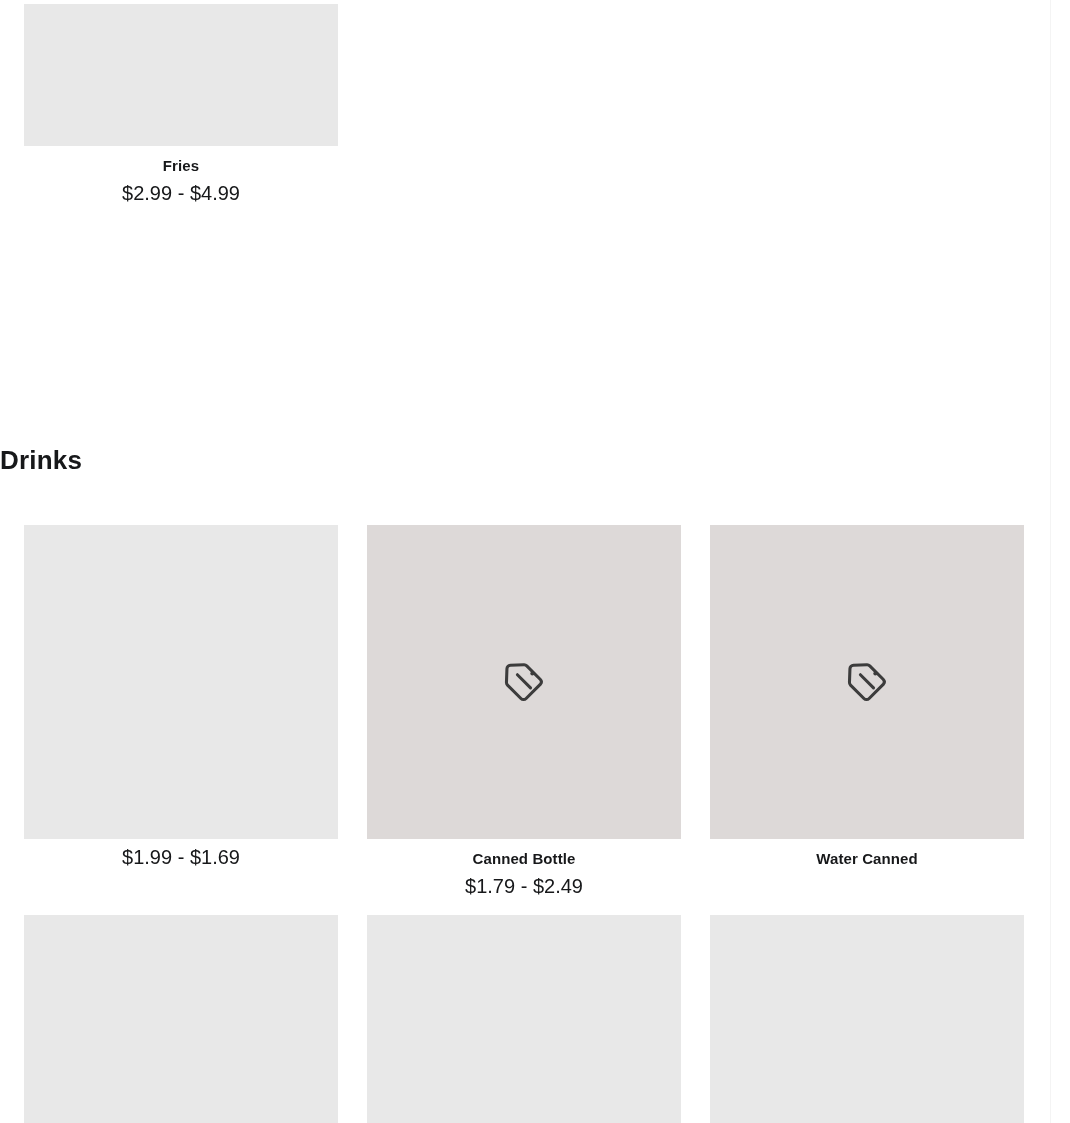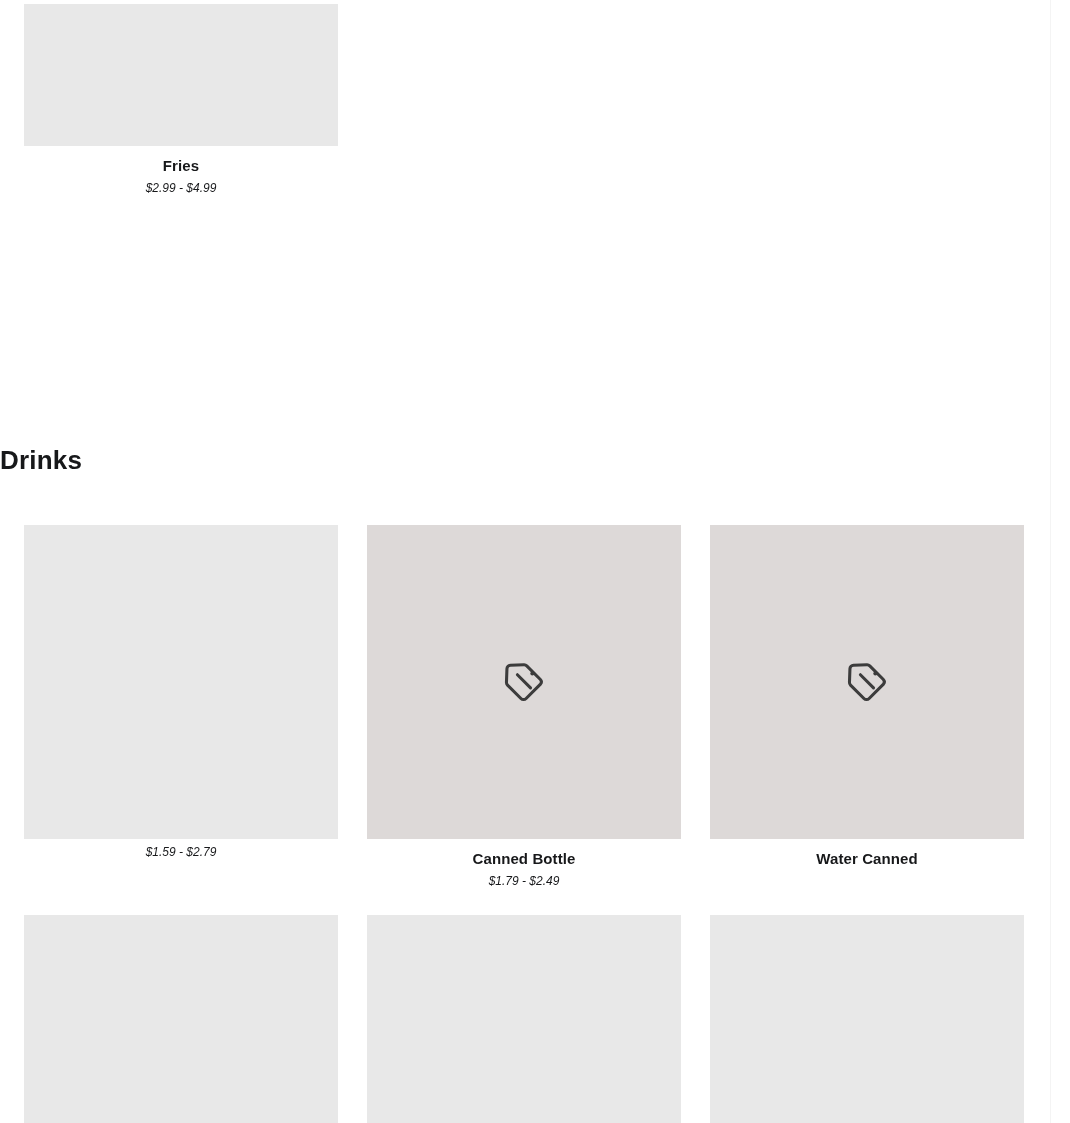--- a/index.html
+++ b/index.html
@@ -75,22 +75,21 @@
   .product-title {
     font-size: 15px;
     font-weight: 700;
     line-height: 1.2;
     letter-spacing: 0.1px;
     color: #17181a;
     margin-top: 11px;
   }
 
   .product-price {
-    font-size: 12px;
-    font-style: italic;
+    font-size: 20px;
     font-weight: 400;
     line-height: 1.2;
     color: #17181a;
     margin-top: 6px;
   }
 
   
   .section-heading {
     position: absolute;
     left: 0;
@@ -122,21 +121,21 @@
     </div>
 
   </div>
 
   <div class="section-heading" id="drinks-heading">Drinks</div>
 
   <div class="grid" id="drinks-row-1">
 
     <div class="product-card">
       <div class="product-media"></div>
-      <div class="product-price">$1.59 - $2.79</div>
+      <div class="product-price">$1.99 - $1.69</div>
     </div>
 
     <div class="product-card">
       <div class="product-media tinted">
         <svg class="tag-icon" viewBox="0 0 24 24" fill="none" stroke="#3c3c3c" stroke-width="1.6" stroke-linecap="round" stroke-linejoin="round">
           <path d="M20.6 13.1 13.1 20.6a1.9 1.9 0 0 1-2.7 0L3.4 13.6a1.9 1.9 0 0 1-.55-1.4l.25-7.1a1.9 1.9 0 0 1 1.83-1.83l7.1-.25a1.9 1.9 0 0 1 1.4.55l6.99 6.99a1.9 1.9 0 0 1 .18 2.54z"></path>
           <path d="M8.55 8.2 15.4 15.05"></path>
           <circle cx="16.35" cy="7.6" r="1.05" fill="#3c3c3c" stroke="none"></circle>
         </svg>
       </div>

